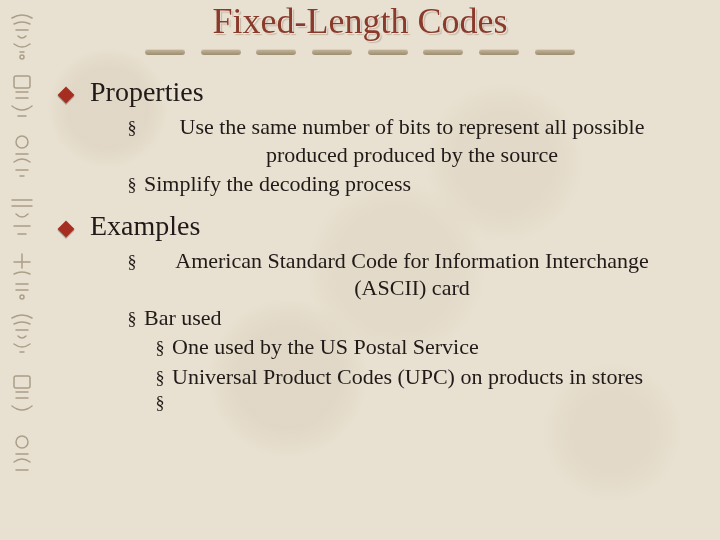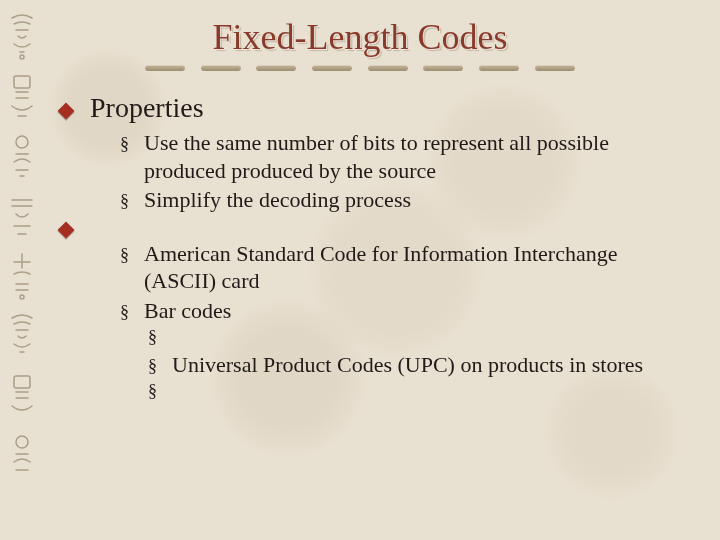--- a/index.html
+++ b/index.html
@@ -43,21 +43,20 @@
   .motif {
     width: 32px;
     height: 52px;
   }
   .motif svg { width: 100%; height: 100%; }
 
   
   .title {
     position: relative;
     text-align: center;
-    padding-top: 16px;
     font-size: 36px;
     font-weight: 400;
     color: #8a3a2a;
     text-shadow: 1px 1px 0 rgba(255,255,255,0.5), 2px 2px 1px rgba(100,60,40,0.25);
   }
   .title-rule {
     margin: 6px auto 0;
     width: 430px;
     height: 8px;
     display: flex;
@@ -76,21 +75,21 @@
   }
 
   .content {
     position: relative;
     padding: 18px 40px 0 60px;
     font-size: 22px;
     line-height: 1.25;
     color: #201a18;
   }
   ul { list-style: none; margin: 0; padding: 0; }
-  .lvl1 > li { margin-bottom: 10px; }
+  .lvl1 > li { margin-bottom: 10px; text-align: center; }
   .lvl1-row {
     display: flex;
     align-items: baseline;
     font-size: 28px;
   }
   .lvl1-bullet {
     width: 30px;
     flex: none;
     display: inline-flex;
     align-items: center;
@@ -248,34 +247,36 @@
           <span>Simplify the decoding process</span>
         </li>
       </ul>
     </li>
 
     <li>
       <div class="lvl1-row">
         <span class="lvl1-bullet">
             <span class="diamond"></span>
           </span>
+        <span>Examples</span>
       </div>
       <ul class="lvl2">
         <li>
           <span class="lvl2-bullet">§</span>
           <span>American Standard Code for Information Interchange (ASCII) card</span>
         </li>
         <li style="display:block">
           <div style="display:flex;align-items:baseline">
             <span class="lvl2-bullet">§</span>
-            <span>Bar codes</span>
+            <span>Bar used</span>
           </div>
           <ul class="lvl3">
             <li>
               <span class="lvl3-bullet">§</span>
+              <span>One used by the US Postal Service</span>
             </li>
             <li>
               <span class="lvl3-bullet">§</span>
               <span>Universal Product Codes (UPC) on products in stores</span>
             </li>
             <li>
               <span class="lvl3-bullet">§</span>
             </li>
           </ul>
         </li>

